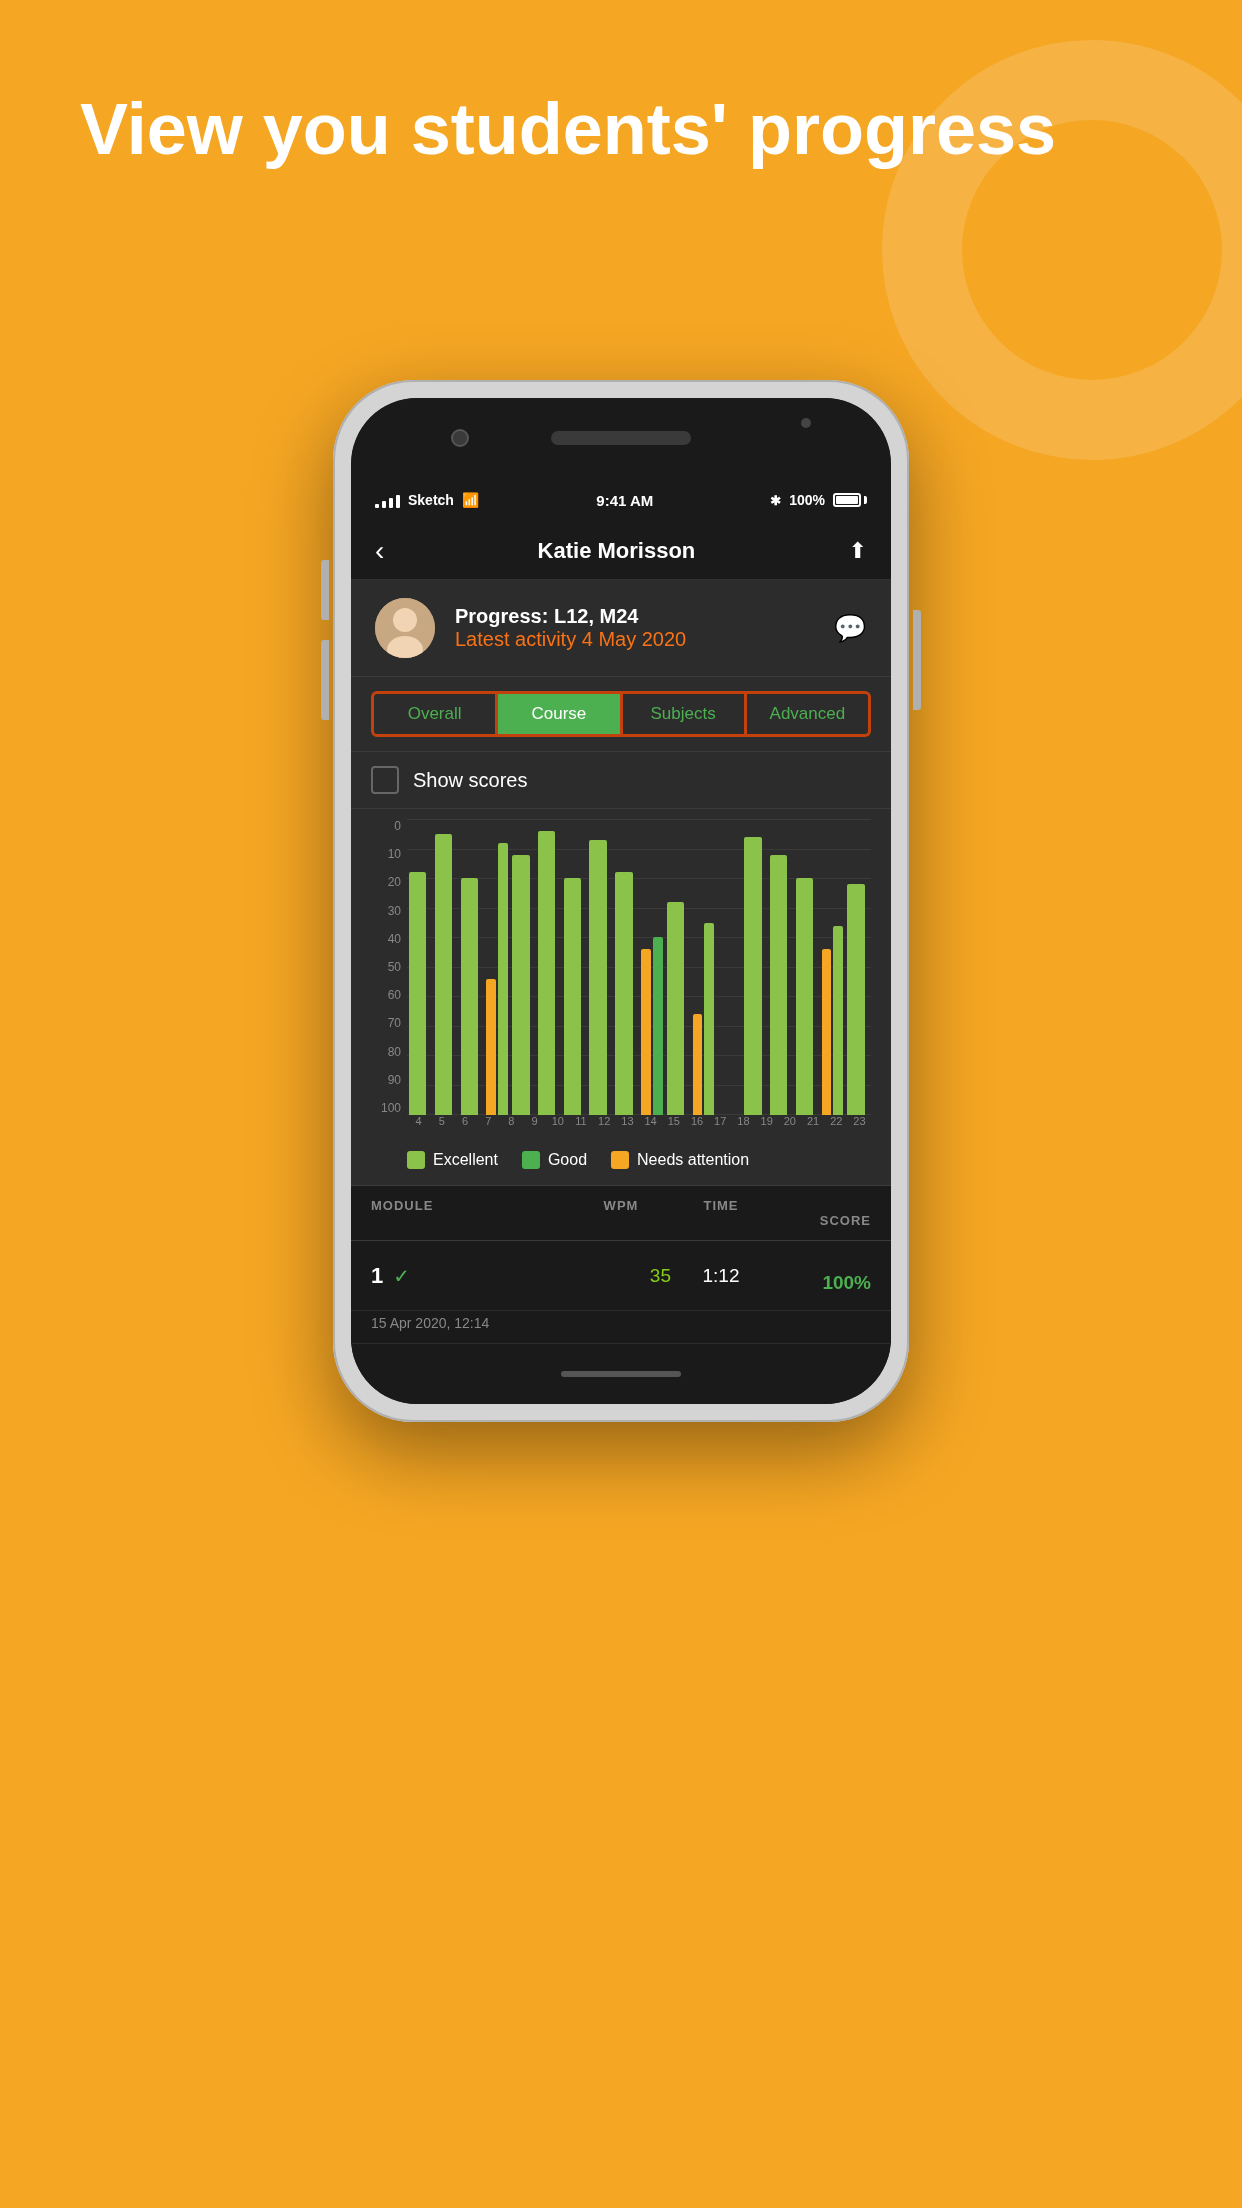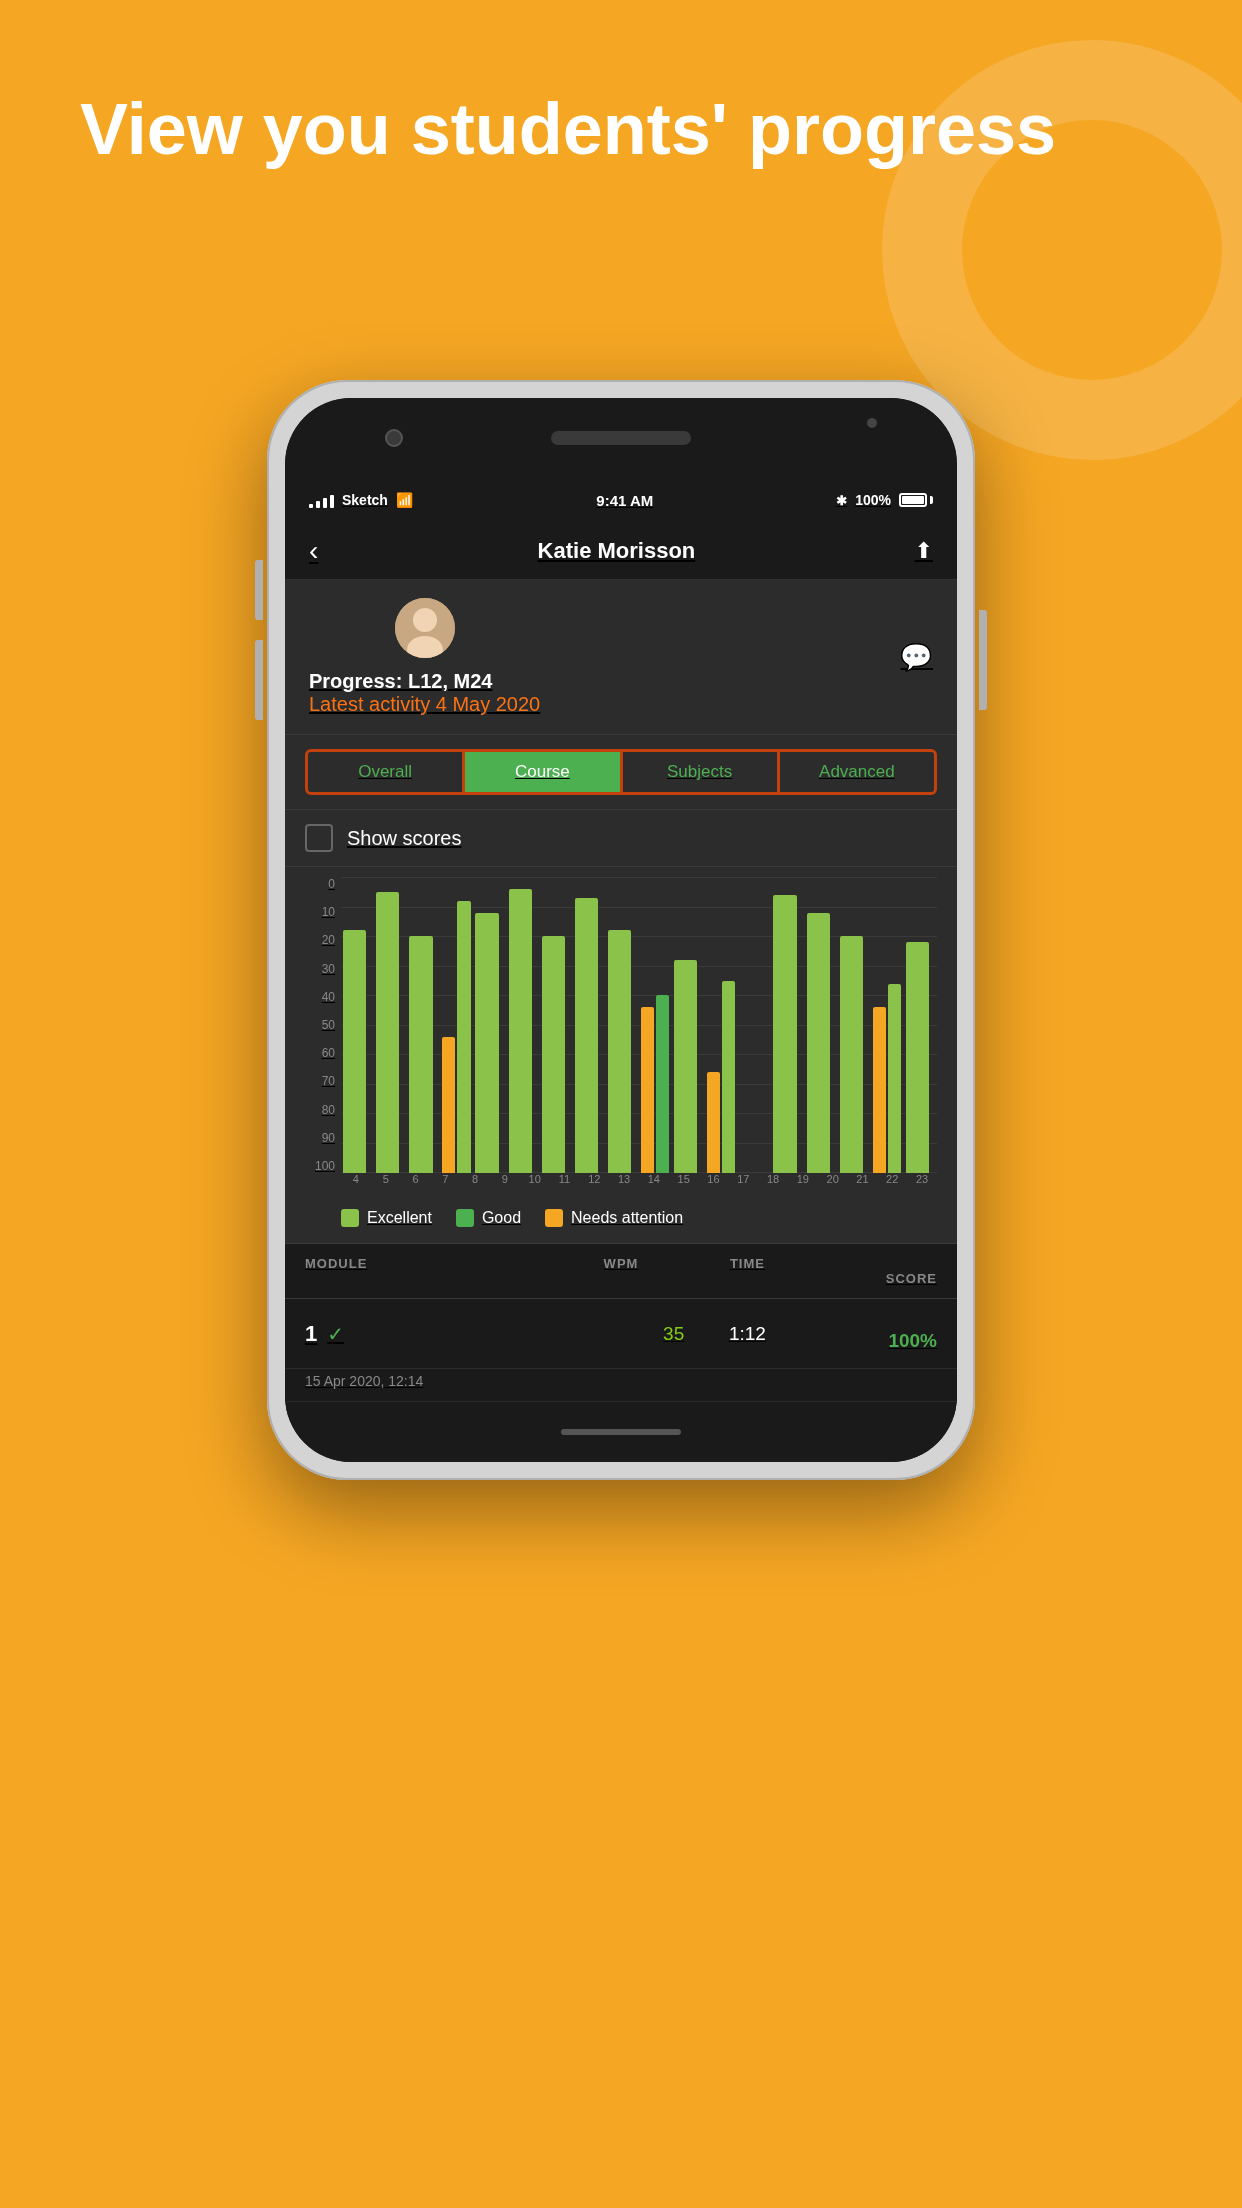--- a/index.html
+++ b/index.html
@@ -36,22 +36,21 @@
       font-weight: 800;
       line-height: 1.1;
       padding: 0 80px;
     }
 
     .phone-wrapper {
       position: absolute;
       top: 380px;
       left: 50%;
       transform: translateX(-50%);
-      width: 708px;
-      text-decoration: underline;
+      width: 576px;
     }
 
     
     .phone-outer {
       background: #d4d4d4;
       border-radius: 80px;
       padding: 18px;
       box-shadow: 0 30px 80px rgba(0,0,0,0.4), inset 0 0 0 2px #b0b0b0;
     }
 
@@ -216,22 +215,21 @@
       padding: 18px 24px;
       display: flex;
       align-items: center;
       justify-content: space-between;
       border-bottom: 1px solid #3a3a3a;
     }
 
     .profile-left {
       display: flex;
       align-items: center;
-      gap: 12px;
-      flex-direction: column;
+      gap: 20px;
     }
 
     .avatar {
       width: 60px;
       height: 60px;
       border-radius: 50%;
       overflow: hidden;
       background: #888;
       flex-shrink: 0;
     }

